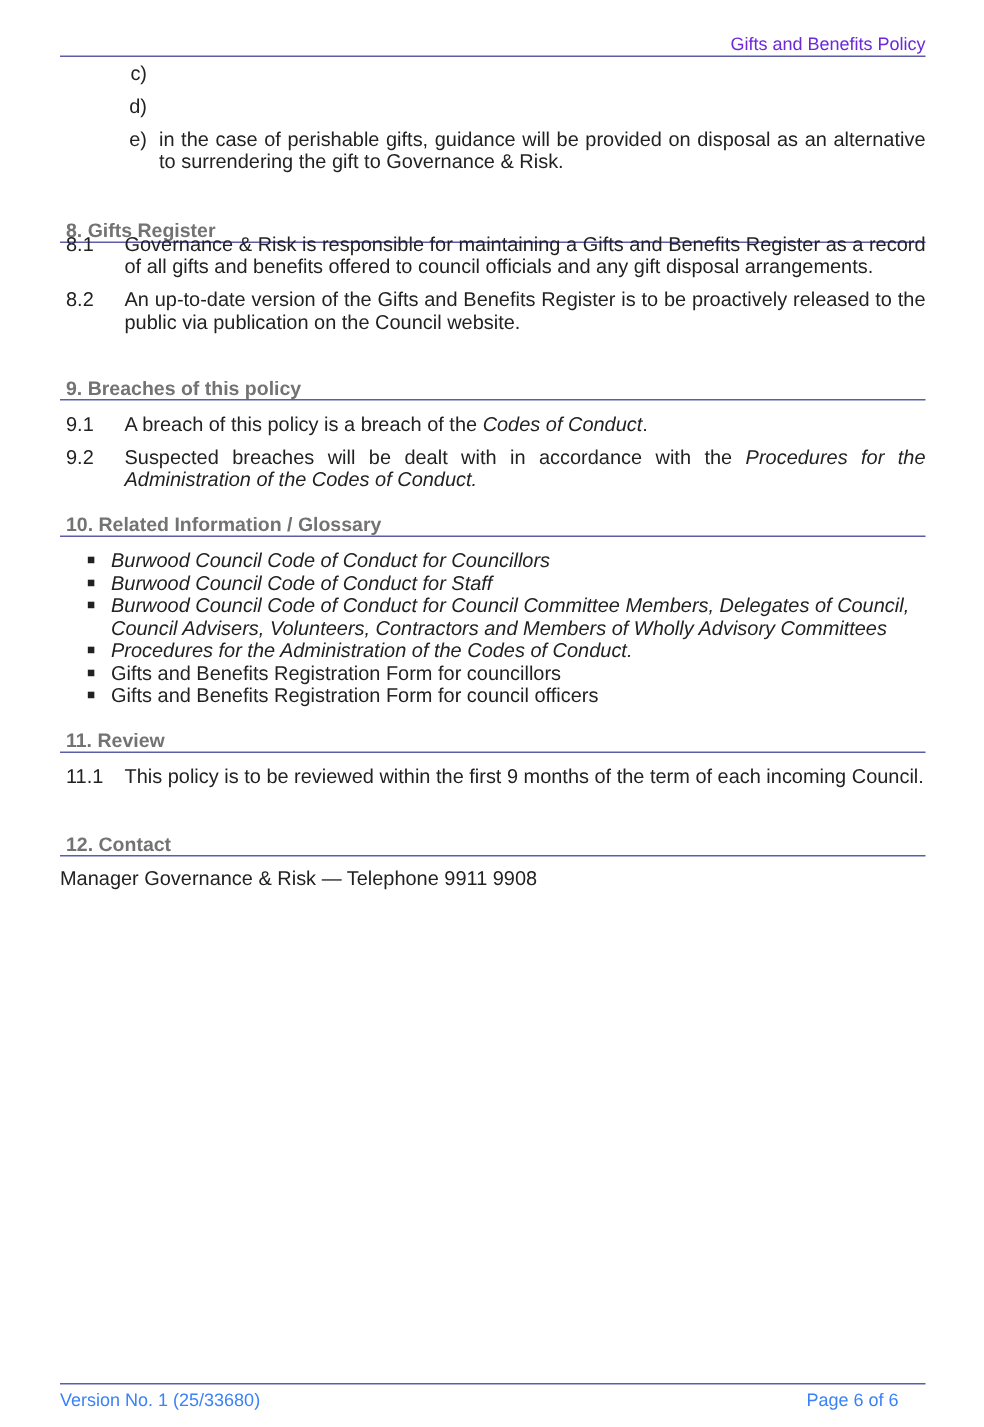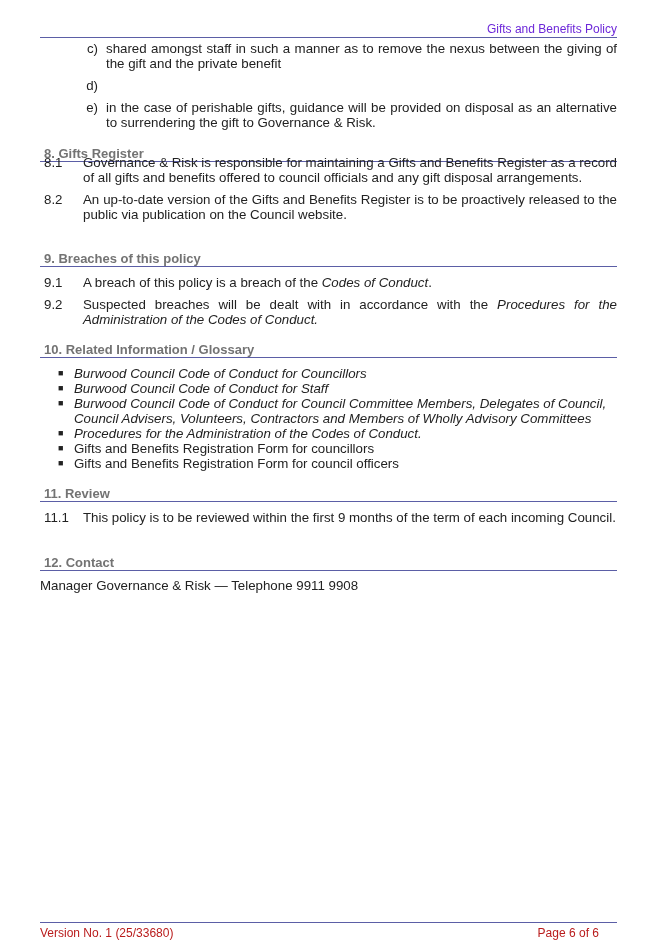--- a/index.html
+++ b/index.html
@@ -1,21 +1,21 @@
 <!DOCTYPE html>
 <html><head>
 <meta charset="utf-8">
 <style>
   html, body { margin: 0; padding: 0; background: #ffffff; }
   body { width: 656px; height: 951px; position: relative; overflow: hidden;
          font-family: "Liberation Sans", sans-serif; color: #222222; font-size: 13.3px; }
   .hdr { position: absolute; left: 40px; width: 577px; top: 22px; height: 15px;
          border-bottom: 1px solid #5b5ea6; text-align: right; color: #6d28d9; font-size: 12px; line-height: 14px; }
   .ftr { position: absolute; left: 40px; width: 577px; top: 922px; border-top: 1px solid #5b5ea6;
-         color: #b91c1c; font-size: 12px; padding-top: 3px; display: flex; justify-content: space-between; }
+         color: #3b82f6; font-size: 12px; padding-top: 3px; display: flex; justify-content: space-between; }
   .ftr span:last-child { padding-right: 18px; }
   .block { position: absolute; left: 40px; width: 577px; }
   .alpha { display: flex; line-height: 15px; }
   .alpha .lbl { width: 66px; flex: none; text-align: right; padding-right: 8px; box-sizing: border-box; }
   .alpha .txt { flex: 1; text-align: justify; }
   .sec { position: absolute; left: 40px; width: 577px; font-weight: bold; color: #737373;
          border-bottom: 1px solid #5b5ea6; height: 16px; line-height: 15px; padding-left: 4px; box-sizing: border-box; font-size: 13px; }
   .num { display: flex; line-height: 15px; }
   .num .lbl { width: 43px; flex: none; padding-left: 4px; box-sizing: border-box; }
   .num .txt { flex: 1; text-align: justify; }
@@ -25,21 +25,20 @@
   .it { font-style: italic; }
 </style>
 </head>
 <body>
 
 <div class="hdr"><span>Gifts and Benefits Policy</span></div>
 
 <div class="block" style="top:41px">
   <div class="alpha">
       <span class="lbl">c)</span>
-      <span class="txt">shared amongst staff in such a manner as to remove the nexus between the giving of the gift and the private benefit</span>
     </div>
   <div class="alpha" style="margin-top:7px">
       <span class="lbl">d)</span>
     </div>
   <div class="alpha" style="margin-top:7px">
       <span class="lbl">e)</span>
       <span class="txt">in the case of perishable gifts, guidance will be provided on disposal as an alternative to surrendering the gift to Governance &amp; Risk.</span>
     </div>
 </div>
 

